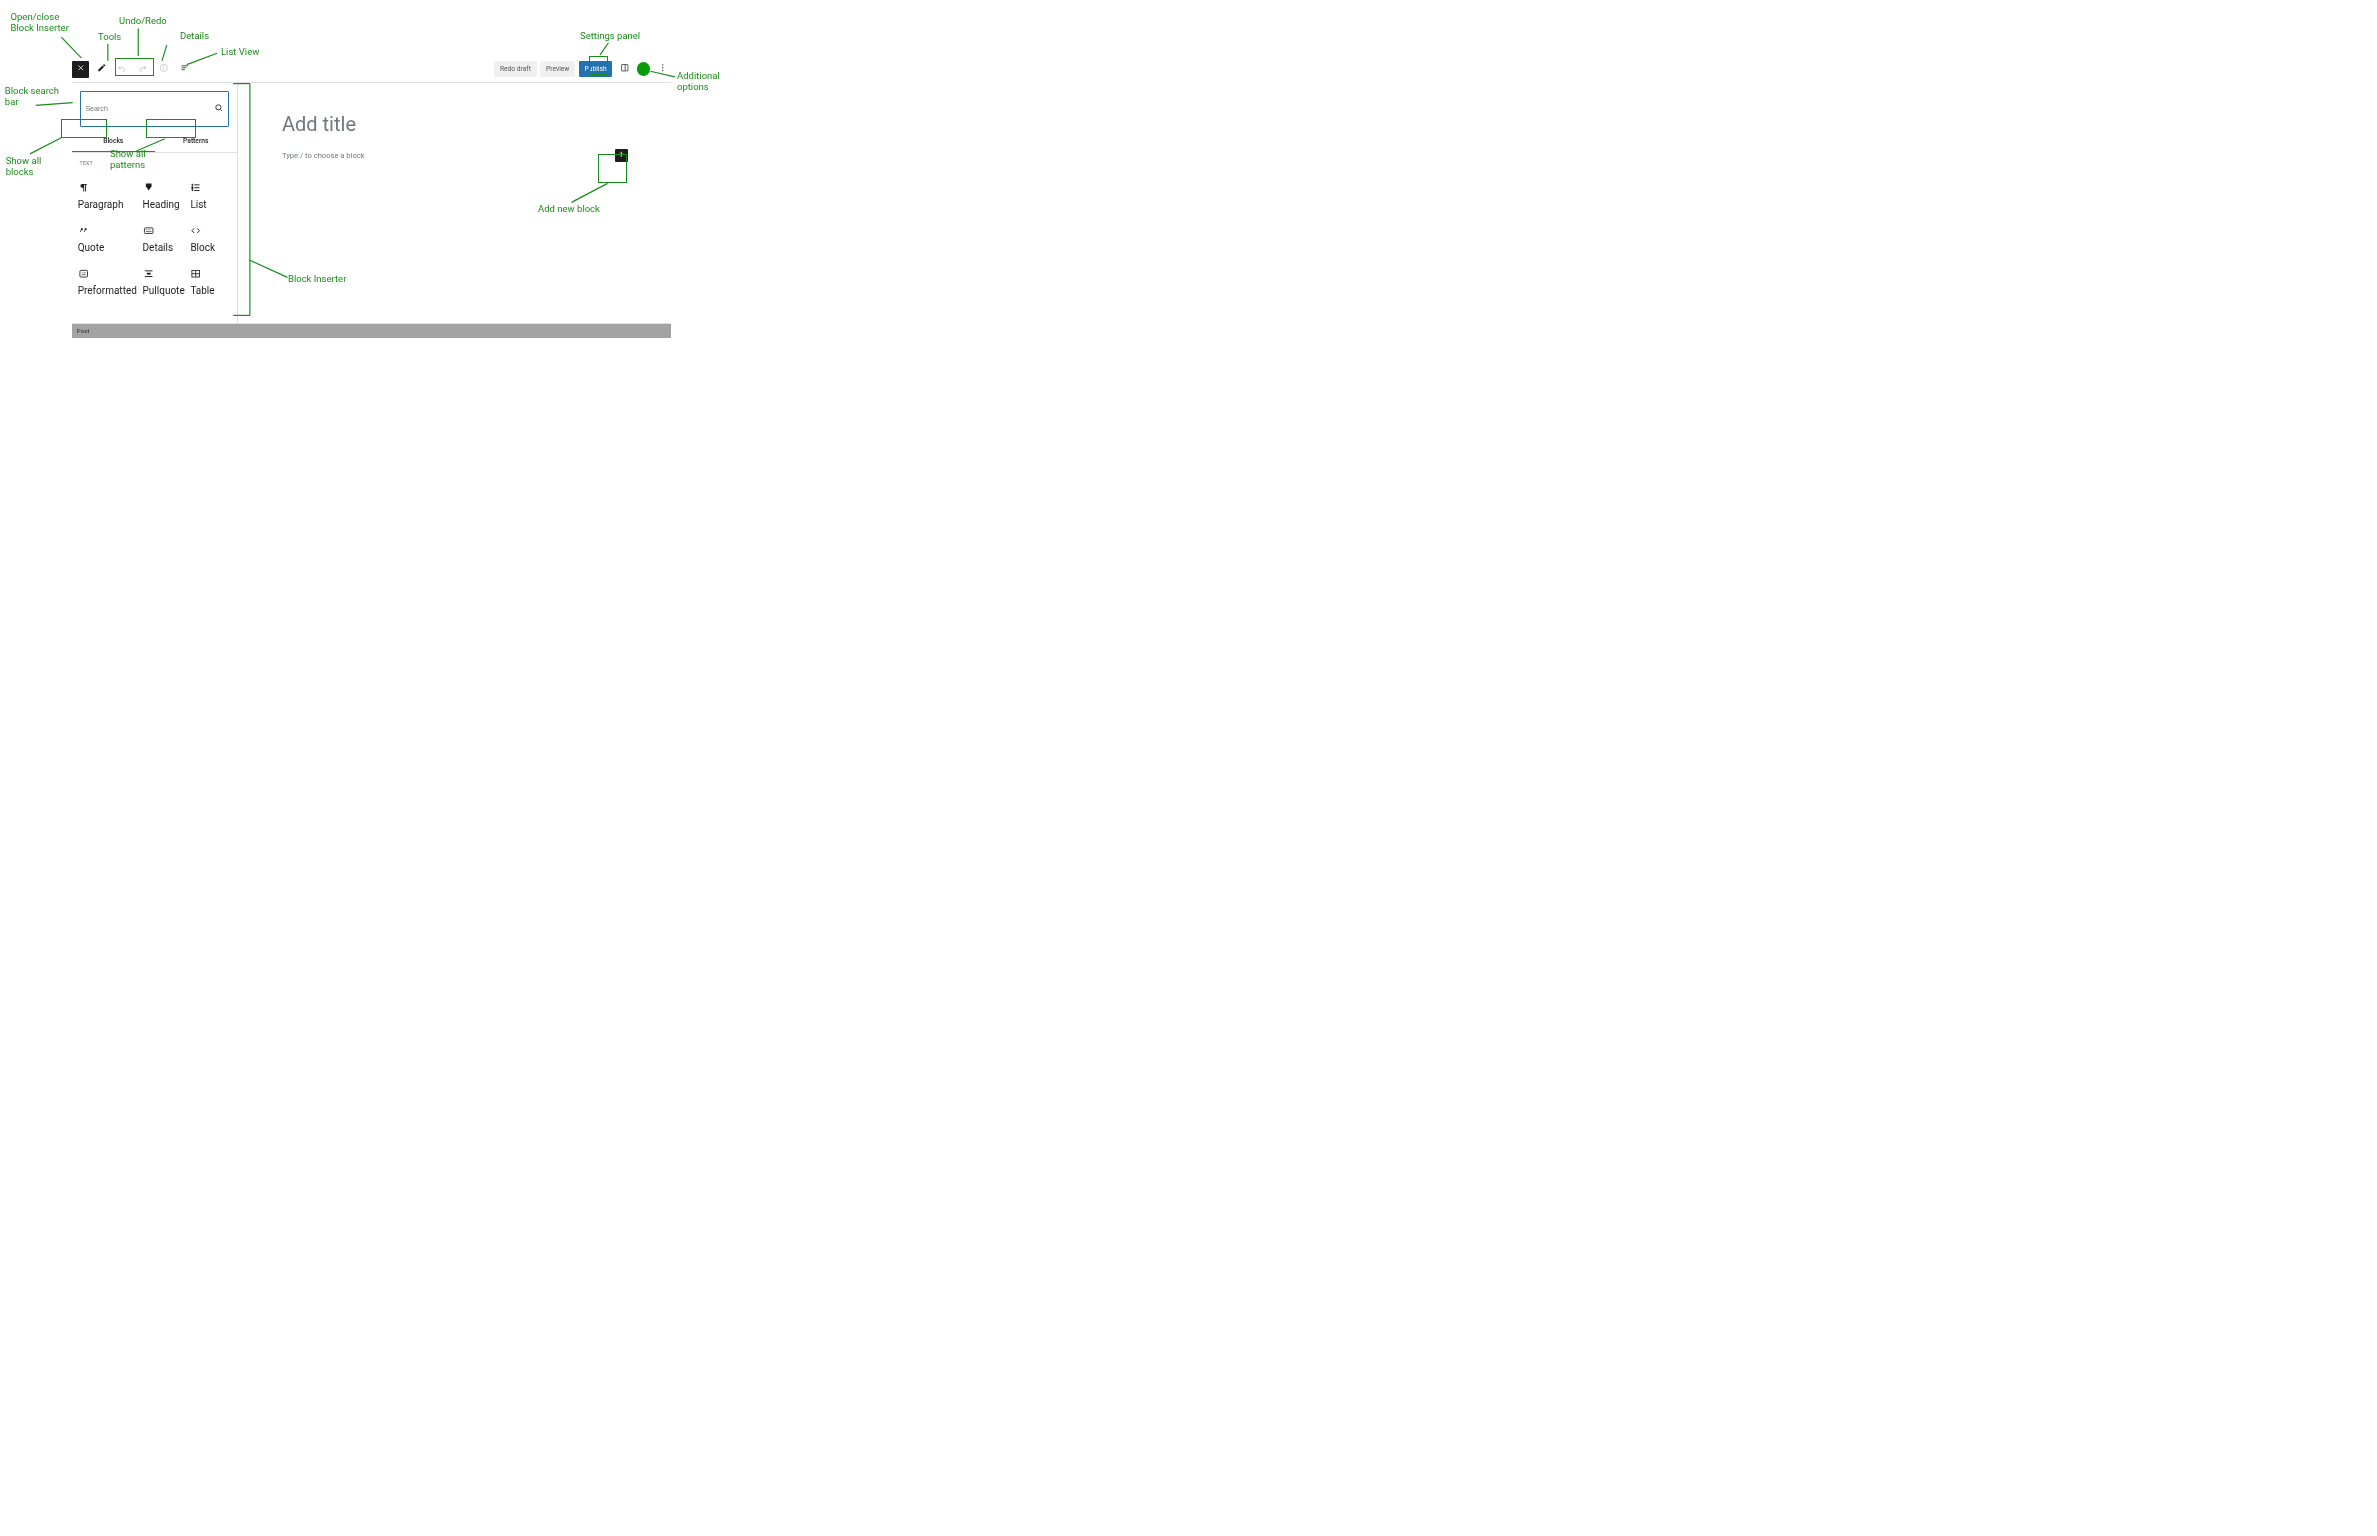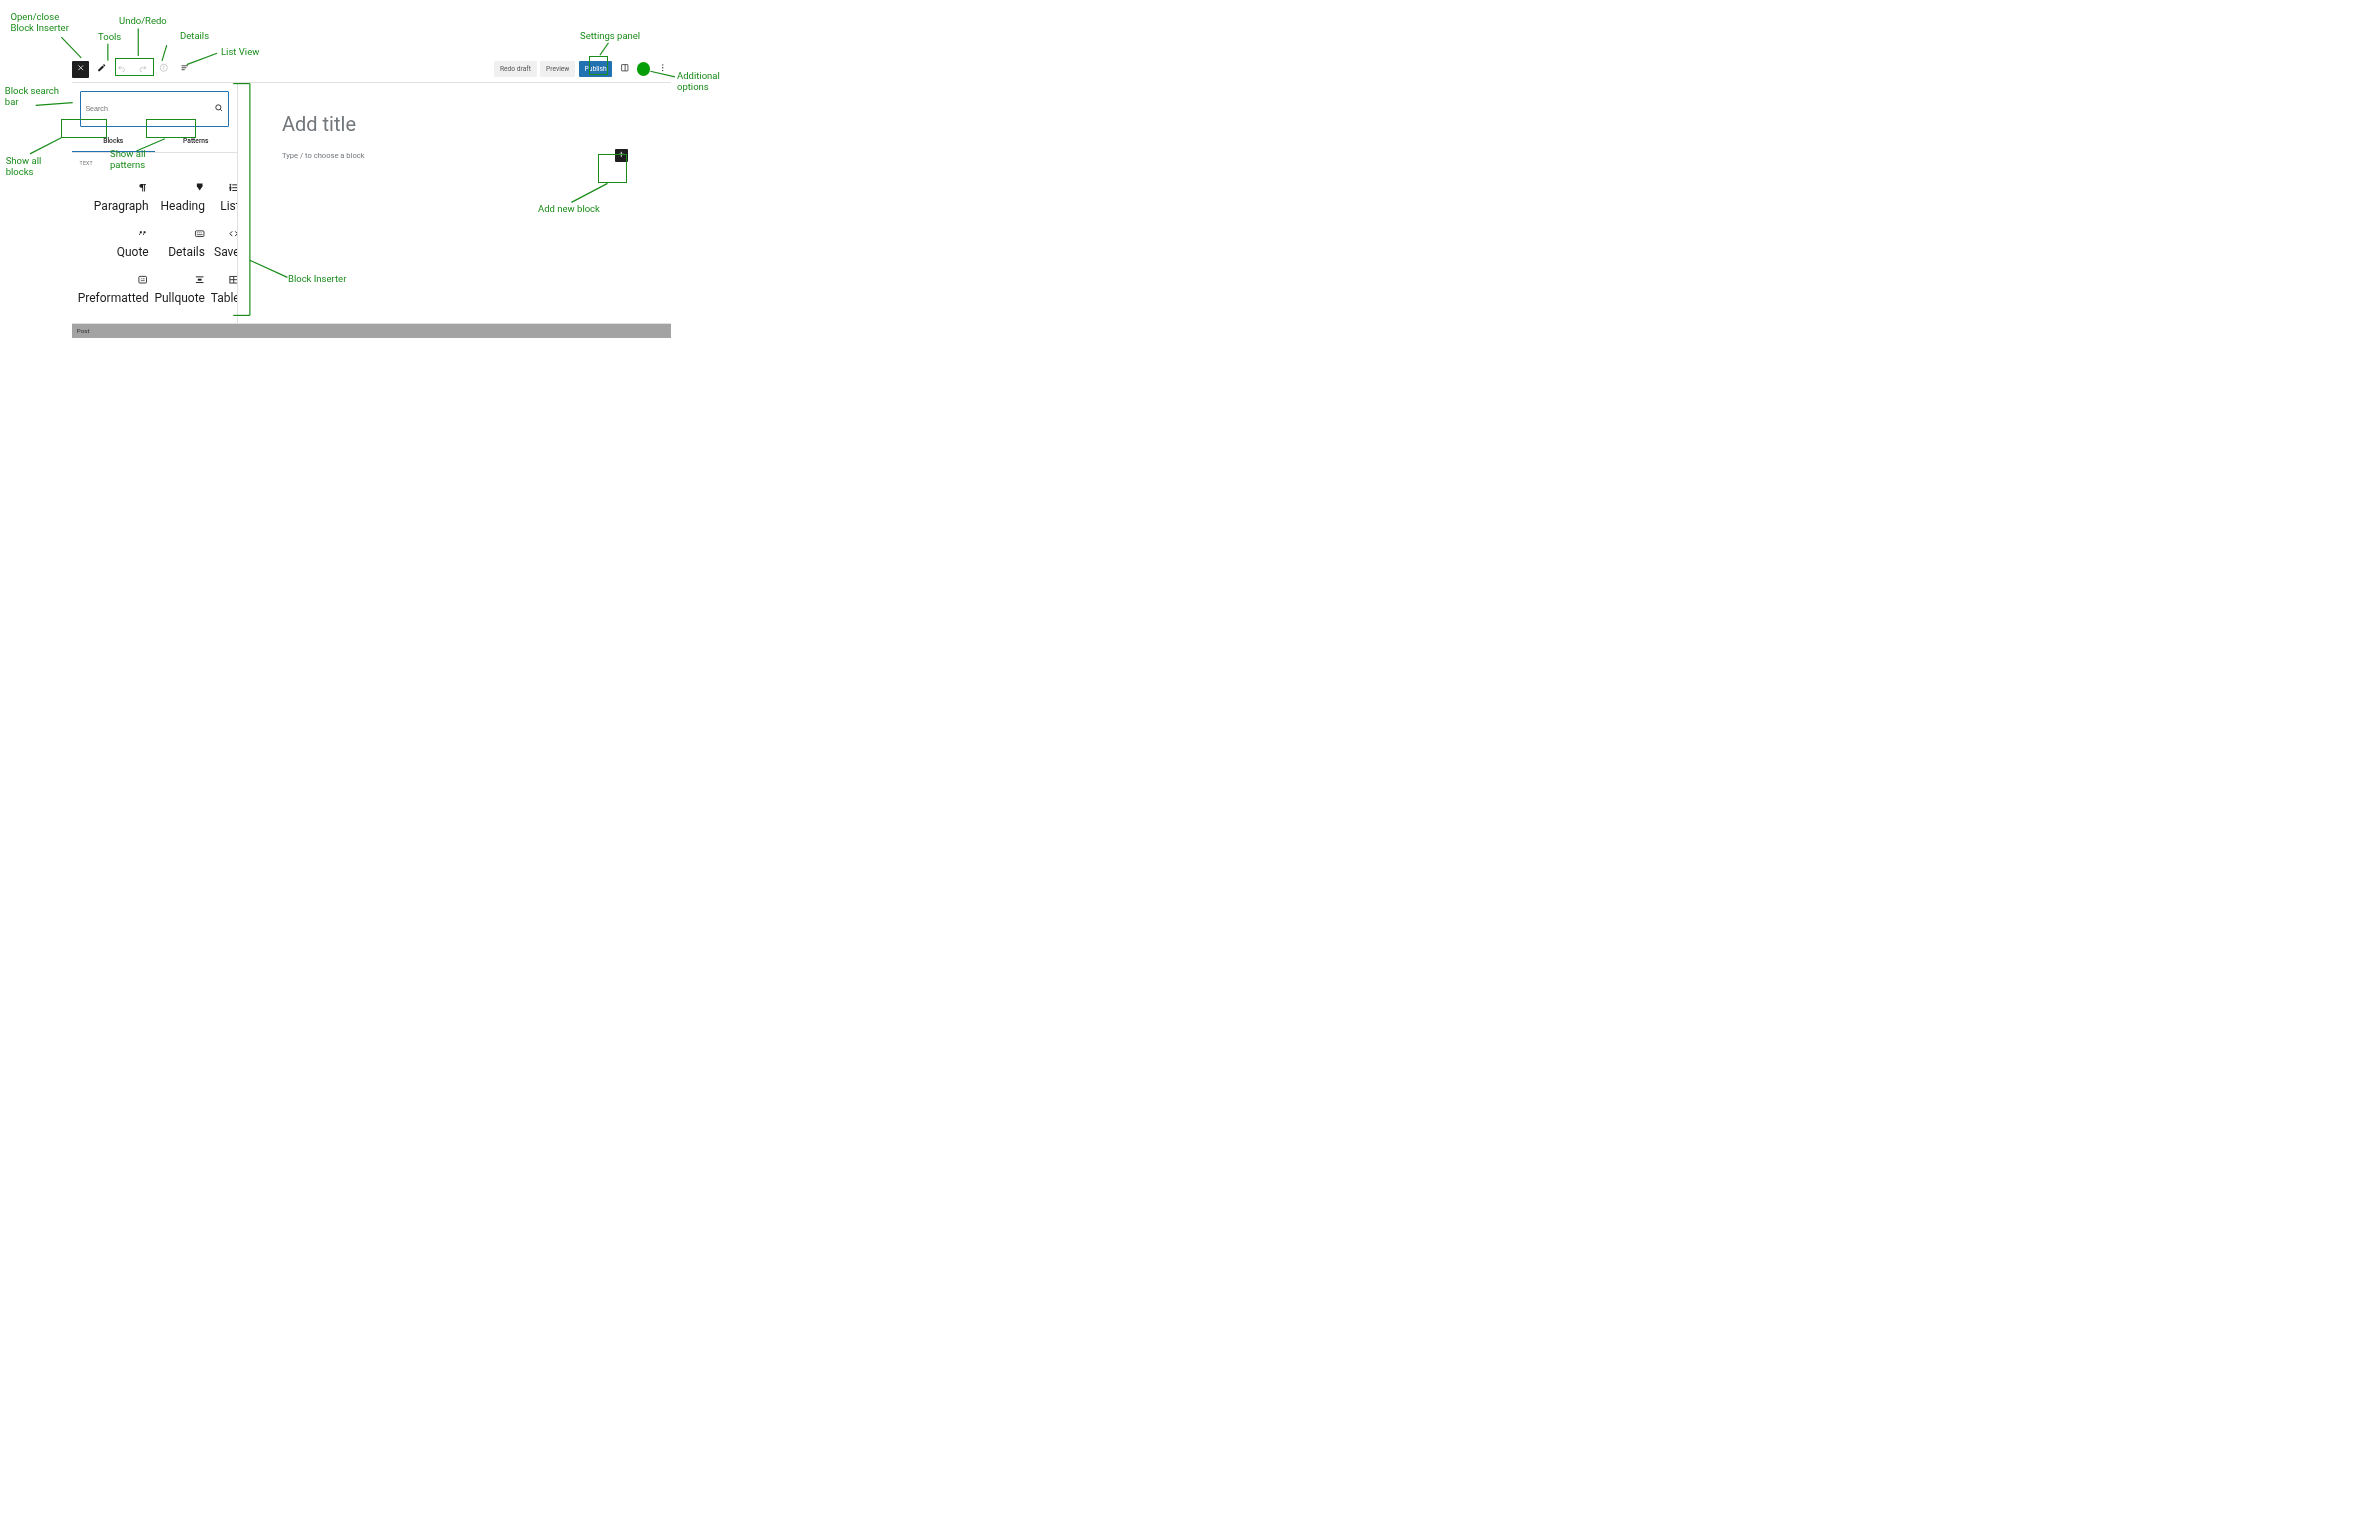--- a/index.html
+++ b/index.html
@@ -119,25 +119,25 @@
     .block-grid {
       display: grid;
       grid-template-columns: repeat(3, 1fr);
       padding: 3.8px;
       gap: 1.9px;
       overflow-y: auto;
     }
     .block-item {
       display: flex;
       flex-direction: column;
-      align-items: flex-end;
+      align-items: flex-start;
       padding: 7.6px 1.9px 5.7px;
       border-radius: 1.9px;
       cursor: pointer;
-      font-size: 12px;
+      font-size: 10px;
       gap: 5.7px;
     }
     .block-item .bicon { width: 11.4px; height: 11.4px; display:flex;align-items:center;justify-content:center;}
 
     
     .canvas {
       position: absolute;
       top: 83px;
       left: 239px;
       right: 71px;
@@ -344,21 +344,21 @@
           </svg>
         </span>
       <span>Details</span>
     </div>
     <div class="block-item">
       <span class="bicon">
           <svg viewBox="0 0 24 24" fill="none" stroke="currentColor" stroke-width="2">
             <path d="m9 7-5 5 5 5M15 7l5 5-5 5"></path>
           </svg>
         </span>
-      <span>Save</span>
+      <span>Block</span>
     </div>
     <div class="block-item">
       <span class="bicon">
           <svg viewBox="0 0 24 24" fill="none" stroke="currentColor" stroke-width="1.8">
             <rect x="4" y="5" width="16" height="14" rx="2"></rect>
             <path d="M8 10h2M12 10h4M8 14h8" stroke-width="1.4"></path>
           </svg>
         </span>
       <span>Preformatted</span>
     </div>

